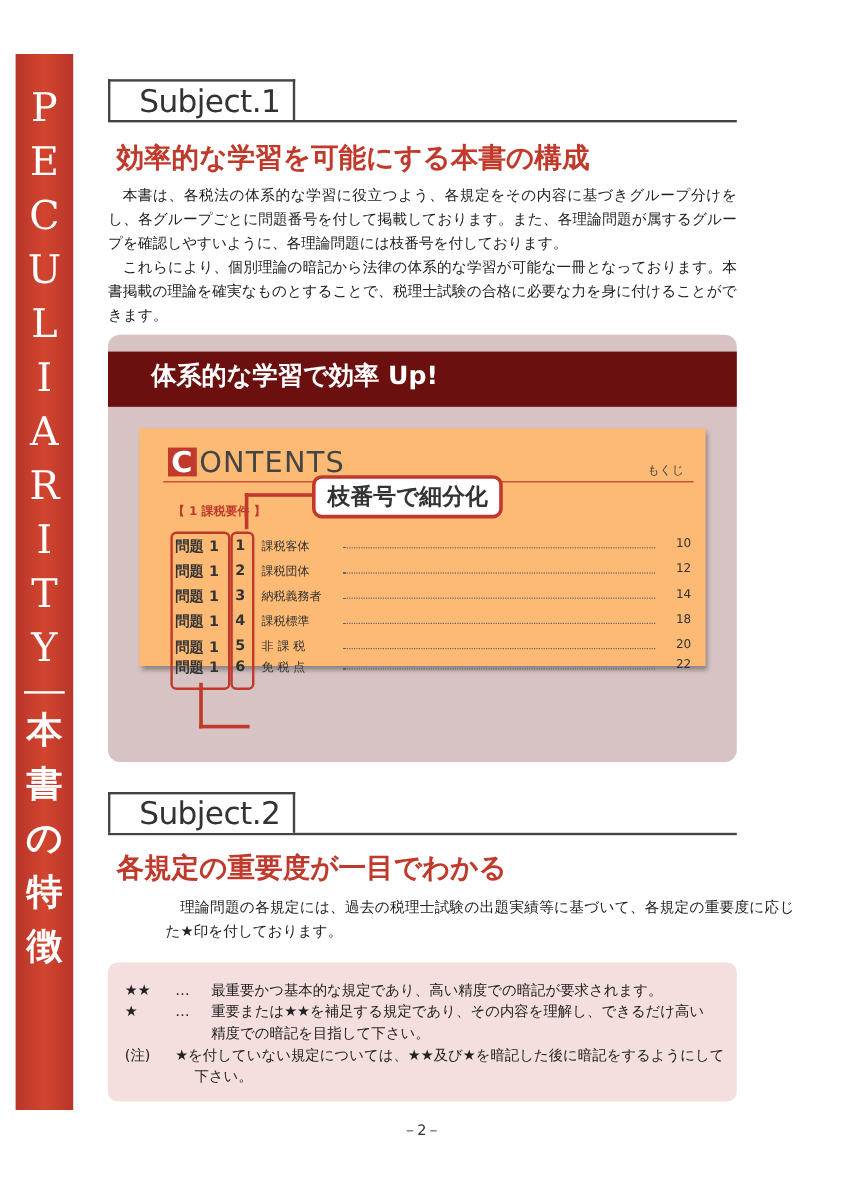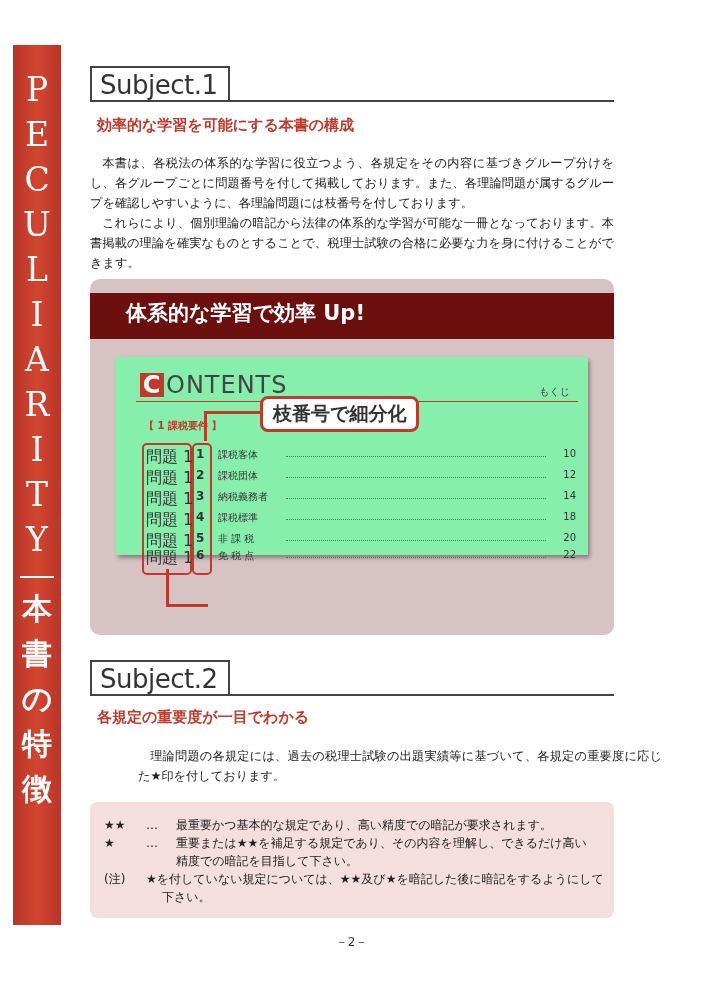--- a/index.html
+++ b/index.html
@@ -26,26 +26,26 @@
   .side-divider { width:34px; height:2px; background:#fff; margin:14px 0 8px; }
   .side-kanji span {
     color:#fff; font-size:30px; font-weight:bold; line-height:45px; display:block; text-align:center;
   }
   
   .subject {
     position:absolute; left:90px; width:524px;
   }
   .subject-tab {
     display:inline-block; border:2px solid #444; border-bottom:none;
-    padding:2px 10px 0 8px; font-size:26px; color:#333; background:#fff;
+    padding:2px 10px 0 24px; font-size:26px; color:#333; background:#fff;
     font-family:"DejaVu Sans", sans-serif; letter-spacing:-0.5px;
   }
   .subject-rule { height:2px; background:#444; margin-top:0; }
   .section-title {
-    position:absolute; left:97px; color:#c0392b; font-size:15px; font-weight:bold;
+    position:absolute; left:97px; color:#c0392b; font-size:23px; font-weight:bold;
   }
   .para {
     position:absolute; left:90px; width:524px; font-size:12.2px; line-height:20px;
     color:#222; text-align:justify;
   }
   .para p { margin:0; text-indent:1em; }
   
   .feature-box {
     position:absolute; left:90px; top:279px; width:524px; height:356px;
     background:#d7c3c3; border-radius:10px;
@@ -53,38 +53,38 @@
   .feature-header {
     position:absolute; left:0; top:14px; width:524px; height:46px;
     background:#6b0f0f;
     border-radius:0 0 0 0;
   }
   .feature-header-label {
     position:absolute; left:36px; top:20px; color:#fff; font-size:21px; font-weight:bold;
   }
   .contents-card {
     position:absolute; left:26px; top:78px; width:472px; height:198px;
-    background:#86efac; box-shadow:2px 3px 4px rgba(0,0,0,0.35);
+    background:#fdba74; box-shadow:2px 3px 4px rgba(0,0,0,0.35);
   }
   .contents-title {
     position:absolute; left:24px; top:14px; font-size:24px; color:#444; letter-spacing:1px;
   }
   .contents-title .cbox {
     display:inline-block; width:24px; height:24px; background:#c0392b; color:#fff;
     text-align:center; line-height:24px; font-weight:bold; margin-right:2px;
   }
   .mokuji { position:absolute; right:18px; top:28px; font-size:10px; color:#444; }
   .contents-rule { position:absolute; left:20px; right:10px; top:44px; height:1px; background:#c0392b; }
   .group-label {
     position:absolute; left:28px; top:62px; font-size:10px; color:#c0392b; font-weight:bold;
   }
   .toc-row {
     position:absolute; left:30px; width:430px; height:20px; font-size:11px;
   }
-  .toc-num { position:absolute; left:0; top:0; font-weight:normal; color:#333; font-size:16px; }
+  .toc-num { position:absolute; left:0; top:0; font-weight:bold; color:#333; font-size:12px; }
   .toc-branch { position:absolute; left:50px; top:0; font-weight:bold; color:#333; font-size:12px;}
   .toc-title { position:absolute; left:72px; top:1px; font-size:10px; color:#333;}
   .toc-dots { position:absolute; left:140px; right:30px; top:9px; border-bottom:1px dotted #666;}
   .toc-page { position:absolute; right:0; top:1px; font-size:10px; color:#333;}
   .bracket-left {
     position:absolute; left:26px; top:86px; width:46px; height:128px;
     border:2px solid #c0392b; border-radius:5px;
   }
   .bracket-right {
     position:absolute; left:76px; top:86px; width:16px; height:128px;

